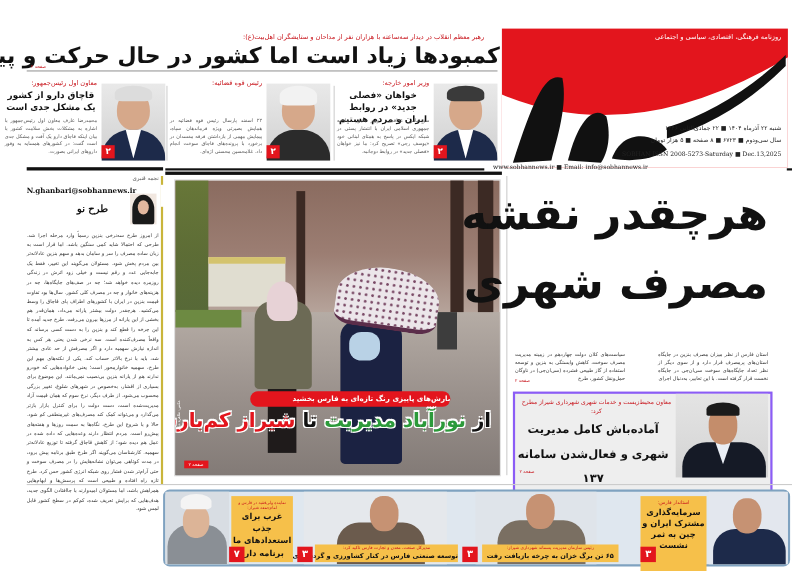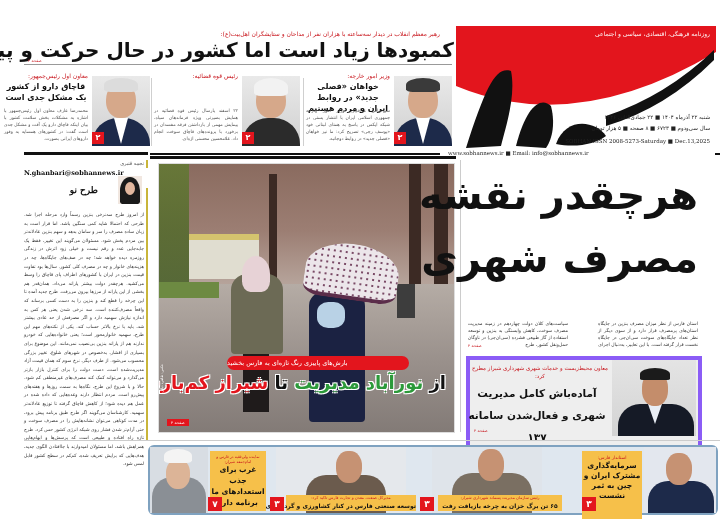--- a/index.html
+++ b/index.html
@@ -134,21 +134,21 @@
     .main-photo .umbrella {
       position: absolute; left: 146px; top: 80px; width: 94px; height: 56px;
       background: radial-gradient(circle at 50% 40%, #f3eef0 0%, #e7dde3 60%, #b79aab 100%);
       border-radius: 50% 50% 20% 20%; border-bottom: 4px solid #5b2d4a; transform: rotate(8deg);
       background-image: radial-gradient(#7a4a66 1px, transparent 1.4px);
       background-size: 6px 6px; background-color: #ece6ea;
     }
     .main-photo .bench { position: absolute; left: 238px; top: 120px; width: 18px; height: 34px; background: #3d3d3d; }
     .main-photo .kicker-pill {
       position: absolute; left: 68px; top: 192px; width: 182px; height: 14px; background: #e3151d;
-      border-radius: 7px; color: #fff; font-size: 6.5px; text-align: left; line-height: 14px; font-weight: normal; white-space: nowrap;
+      border-radius: 7px; color: #fff; font-size: 6.5px; text-align: right; line-height: 14px; font-weight: bold; white-space: nowrap;
     }
     .main-photo .headline {
       position: absolute; right: 8px; top: 208px; font-size: 18px; font-weight: bold; white-space: nowrap;
       text-shadow: 1px 1px 0 #fff, -1px -1px 0 #fff, 1px -1px 0 #fff, -1px 1px 0 #fff;
     }
     .main-photo .headline .h-black { color: #111; }
     .main-photo .headline .h-green { color: #2c9a3a; }
     .main-photo .headline .h-red { color: #e3151d; }
     .main-photo .page-tag { position: absolute; left: 8px; top: 255px; background: #e3151d; color: #fff; font-size: 4px; padding: 1px 4px; }
     .main-photo .credit { position: absolute; left: 1px; top: 200px; font-size: 3.5px; color: #fff; writing-mode: vertical-rl; transform: rotate(180deg); }
@@ -164,21 +164,21 @@
     }
     .lead-col {
       position: absolute; top: 320px; width: 100px; font-size: 4.6px; line-height: 7px; color: #333; text-align: justify;
     }
     .lead-page { position: absolute; left: 468px; top: 343px; font-size: 4px; color: #c8161d; }
     .left-vrule { position: absolute; left: 460px; top: 160px; width: 1px; height: 272px; background: #ccc; }
 
     
     .interview {
       position: absolute; left: 466px; top: 356px; width: 236px; height: 96px; background: #eeeeee;
-      border: 4px solid #8b5cf6;
+      border: 2px solid #8b5cf6;
       padding-left: 46px;
     }
     .interview .kicker { position: absolute; right: 88px; top: 4px; width: 140px; font-size: 5.5px; color: #c8161d; text-align: center; line-height: 8px; }
     .interview .title { position: absolute; right: 86px; top: 22px; width: 150px; font-size: 10.5px; font-weight: bold; text-align: center; line-height: 22px; }
     .interview .page { position: absolute; left: 4px; top: 68px; font-size: 4px; color: #c8161d; }
     .interview .photo { position: absolute; right: 2px; top: 0; width: 84px; height: 76px; overflow: hidden; background: linear-gradient(#e4e4e4, #d3d3d3); }
     .interview .photo .face { position: absolute; left: 30px; top: 12px; width: 26px; height: 34px; background: #c48d6b; border-radius: 45%; }
     .interview .photo .hair { position: absolute; left: 28px; top: 8px; width: 30px; height: 12px; background: #1b1b1b; border-radius: 50% 50% 10% 10%; }
     .interview .photo .suit { position: absolute; left: 6px; top: 44px; width: 76px; height: 36px; background: #151a26; border-radius: 22px 22px 0 0; }
     .interview .photo .shirt { position: absolute; left: 36px; top: 44px; width: 14px; height: 20px; background: #e9eef5; clip-path: polygon(0 0, 100% 0, 50% 100%); }

